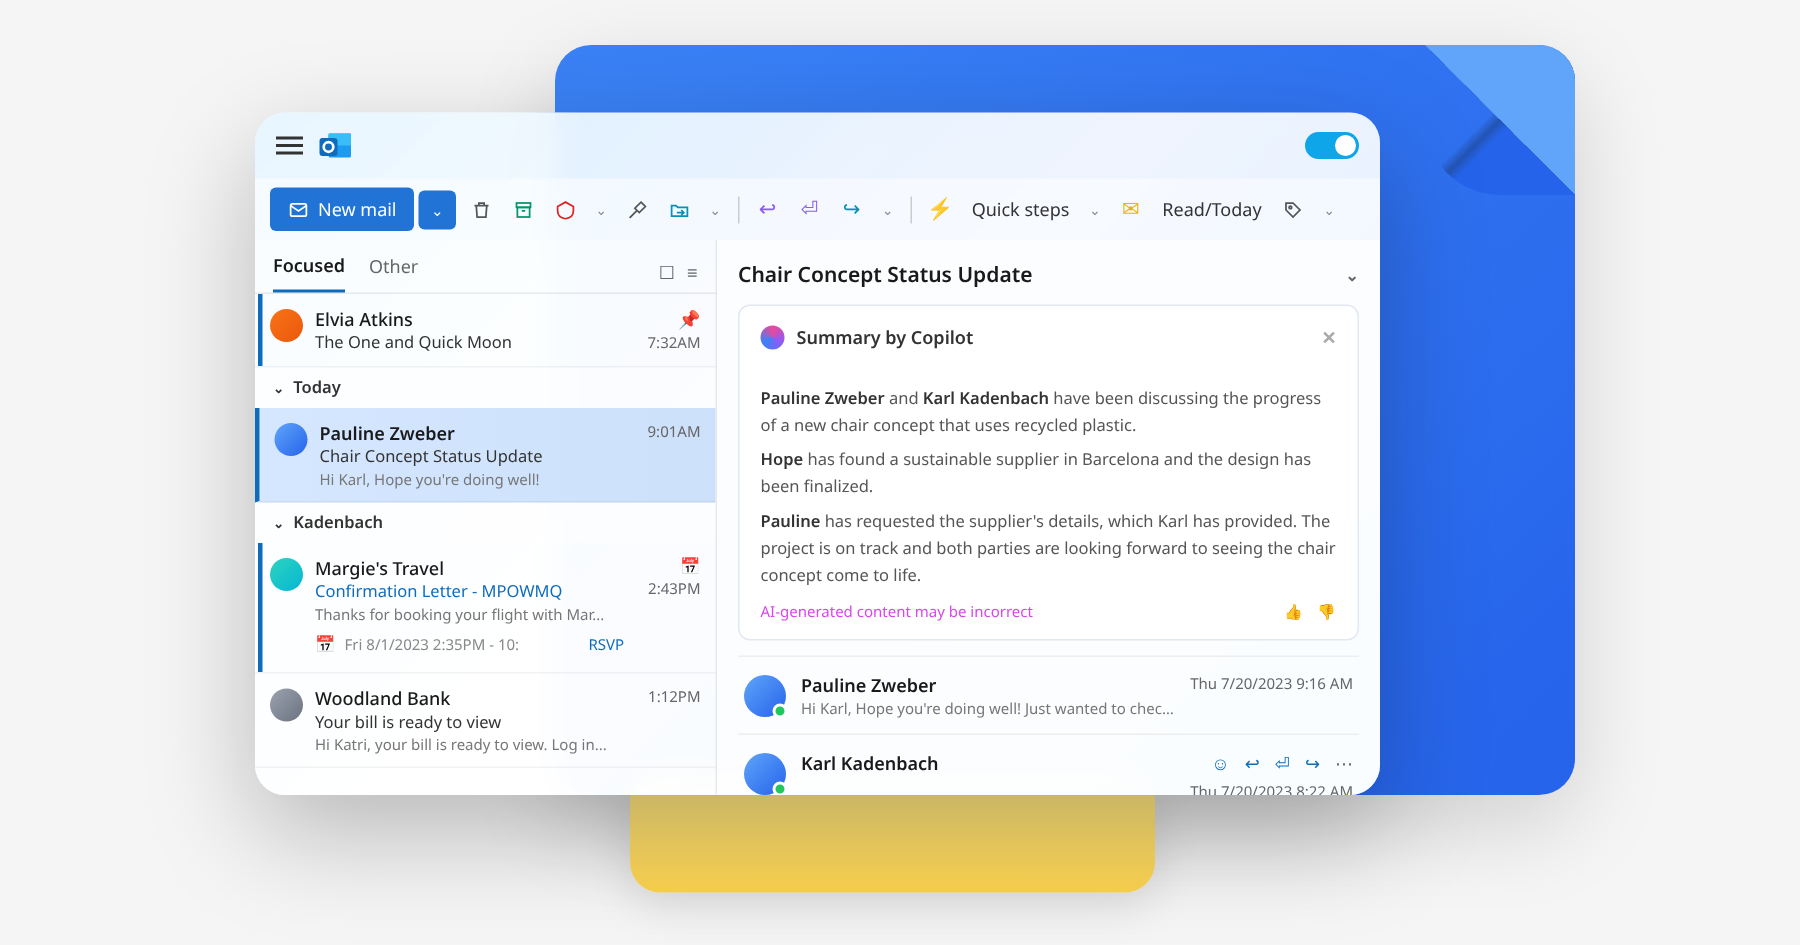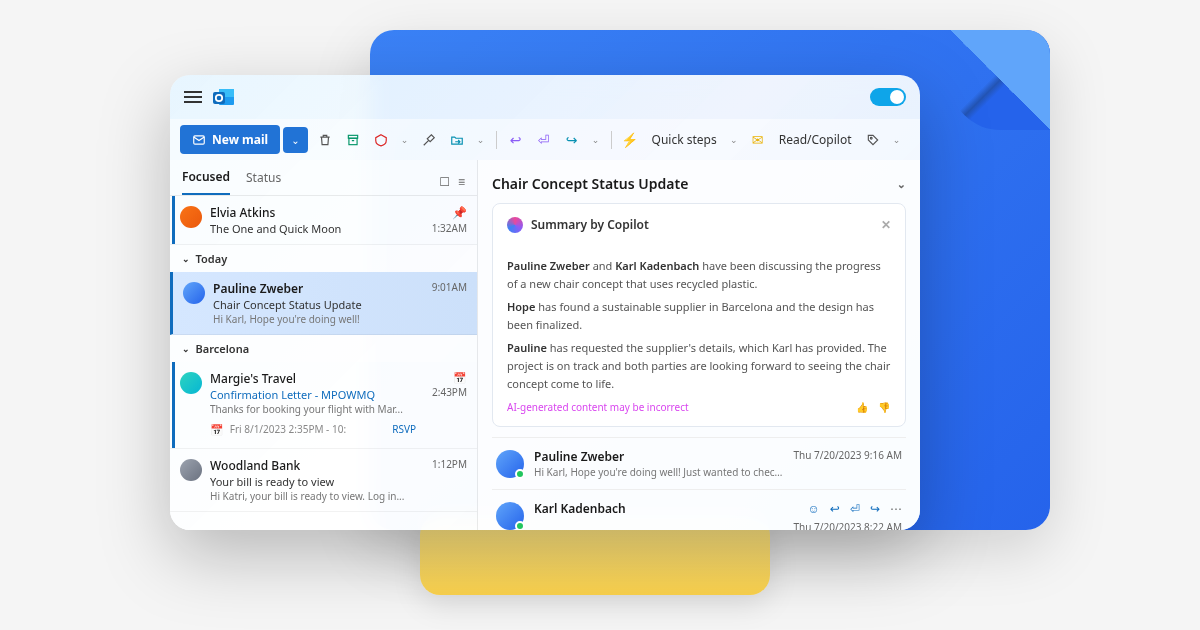--- a/index.html
+++ b/index.html
@@ -9,21 +9,21 @@
 .bg-blue::before{content:"";position:absolute;top:0;right:0;width:100px;height:100px;background:linear-gradient(135deg,transparent 45%,rgba(0,0,0,.25) 50%,#2563eb 55%);border-radius:0 24px 0 50%}
 .bg-yellow{position:absolute;width:350px;height:80px;left:420px;bottom:35px;background:linear-gradient(180deg,#fde68a,#fcd34d);border-radius:20px;box-shadow:0 10px 30px rgba(0,0,0,.1)}
 .app{position:absolute;left:170px;top:75px;width:750px;height:455px;background:linear-gradient(135deg,rgba(230,245,255,.95),rgba(255,255,255,.92),rgba(230,245,255,.95));border-radius:20px;box-shadow:0 25px 70px rgba(0,0,0,.25);backdrop-filter:blur(10px);overflow:hidden;display:flex;flex-direction:column}
 .titlebar{display:flex;align-items:center;padding:10px 14px;gap:10px}
 .hamburger{display:flex;flex-direction:column;gap:3px;cursor:pointer}
 .hamburger span{width:18px;height:2px;background:#333}
 .outlook-logo{width:24px;height:24px;display:flex;align-items:center;justify-content:center}
 .toggle{margin-left:auto;width:36px;height:18px;background:#0ea5e9;border-radius:10px;position:relative;cursor:pointer}
 .toggle::after{content:"";position:absolute;width:14px;height:14px;background:#fff;border-radius:50%;top:2px;right:2px}
 .toolbar{display:flex;align-items:center;padding:6px 10px;gap:6px;background:rgba(255,255,255,.5)}
-.newmail{display:flex;align-items:center;gap:6px;background:#2173d6;color:#fff;padding:6px 12px;border-radius:4px;font-size:12px;font-weight:700;cursor:pointer}
+.newmail{display:flex;align-items:center;gap:6px;background:#2173d6;color:#fff;padding:6px 12px;border-radius:4px;font-size:12px;font-weight:400;cursor:pointer}
 .newmail-chevron{background:#2173d6;color:#fff;padding:6px 8px;border-radius:4px;cursor:pointer;font-size:10px;margin-left:-3px}
 .tb-icon{width:22px;height:22px;display:flex;align-items:center;justify-content:center;cursor:pointer;color:#555;font-size:14px}
 .tb-icon.xs{font-size:9px;color:#888;width:14px}
 .tb-sep{width:1px;height:18px;background:#ccc;margin:0 2px}
 .tb-text{font-size:12px;color:#333;padding:0 4px;cursor:pointer}
 .main{flex:1;display:flex;overflow:hidden}
 .list-pane{width:308px;background:rgba(255,255,255,.7);display:flex;flex-direction:column;border-right:1px solid rgba(0,0,0,.08)}
 .tabs{display:flex;align-items:center;padding:8px 12px 0;gap:16px;border-bottom:1px solid rgba(0,0,0,.08)}
 .tab{font-size:12px;padding-bottom:8px;cursor:pointer;color:#666}
 .tab.active{color:#1a1a1a;font-weight:600;border-bottom:2px solid #0f6cbd}
@@ -140,51 +140,51 @@
     <div class="tb-sep"></div>
     <div class="tb-icon" style="color:#8b5cf6">↩</div>
     <div class="tb-icon" style="color:#8b5cf6">⏎</div>
     <div class="tb-icon" style="color:#0891b2">↪</div>
     <div class="tb-icon xs">⌄</div>
     <div class="tb-sep"></div>
     <div class="tb-icon" style="color:#eab308">⚡</div>
     <span class="tb-text">Quick steps</span>
     <div class="tb-icon xs">⌄</div>
     <div class="tb-icon" style="color:#eab308">✉</div>
-    <span class="tb-text">Read/Copilot</span>
+    <span class="tb-text">Read/Today</span>
     <div class="tb-icon">
         <svg width="14" height="14" viewBox="0 0 24 24" fill="none" stroke="#555" stroke-width="2">
           <path d="M4 4h8l8 8-8 8-8-8V4z"></path>
           <circle cx="9" cy="9" r="1.5"></circle>
         </svg>
       </div>
     <div class="tb-icon xs">⌄</div>
   </div>
 
   <div class="main">
 
     <div class="list-pane">
       <div class="tabs">
         <div class="tab active">Focused</div>
-        <div class="tab">Status</div>
+        <div class="tab">Other</div>
         <div class="tabs-right">
           <span>☐</span>
           <span>≡</span>
         </div>
       </div>
 
       <div class="email-item unread">
         <div class="avatar av-orange"></div>
         <div class="email-body">
           <div class="email-from">Elvia Atkins</div>
           <div class="email-subj">The One and Quick Moon</div>
         </div>
         <div class="email-meta">
           <span class="pin">📌</span>
-          <span>1:32AM</span>
+          <span>7:32AM</span>
         </div>
       </div>
 
       <div class="group-hdr">
         <span class="chevron-down">⌄</span>
         <span>Today</span>
       </div>
 
       <div class="email-item sel">
         <div class="avatar av-blue"></div>
@@ -193,21 +193,21 @@
           <div class="email-subj">Chair Concept Status Update</div>
           <div class="email-prev">Hi Karl, Hope you're doing well!</div>
         </div>
         <div class="email-meta">
           <span>9:01AM</span>
         </div>
       </div>
 
       <div class="group-hdr">
         <span class="chevron-down">⌄</span>
-        <span>Barcelona</span>
+        <span>Kadenbach</span>
       </div>
 
       <div class="email-item unread">
         <div class="avatar av-teal"></div>
         <div class="email-body">
           <div class="email-from">Margie's Travel</div>
           <div class="email-subj blue">Confirmation Letter - MPOWMQ</div>
           <div class="email-prev">Thanks for booking your flight with Mar...</div>
           <div class="rsvp-row">
             <span class="cal-icon">📅</span>

